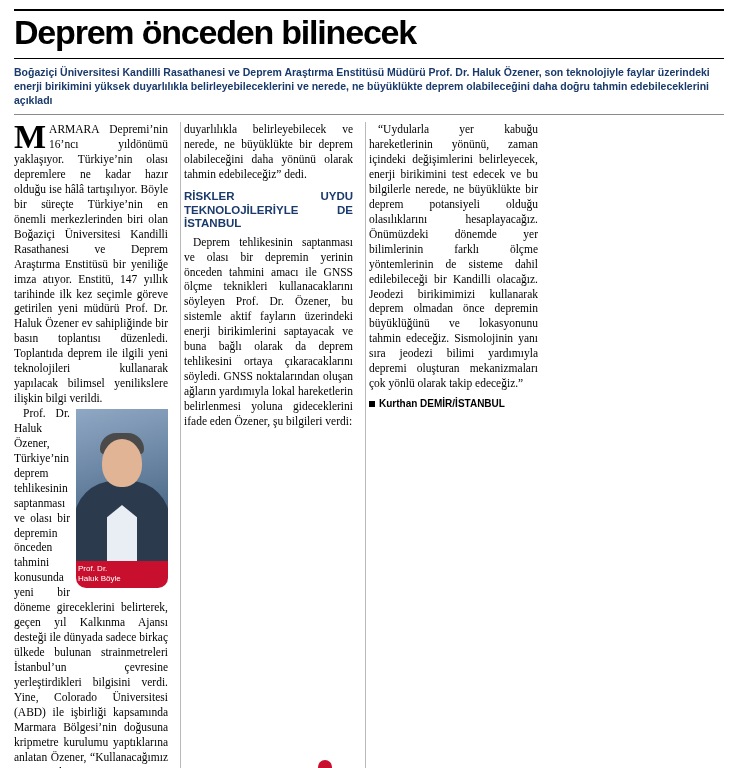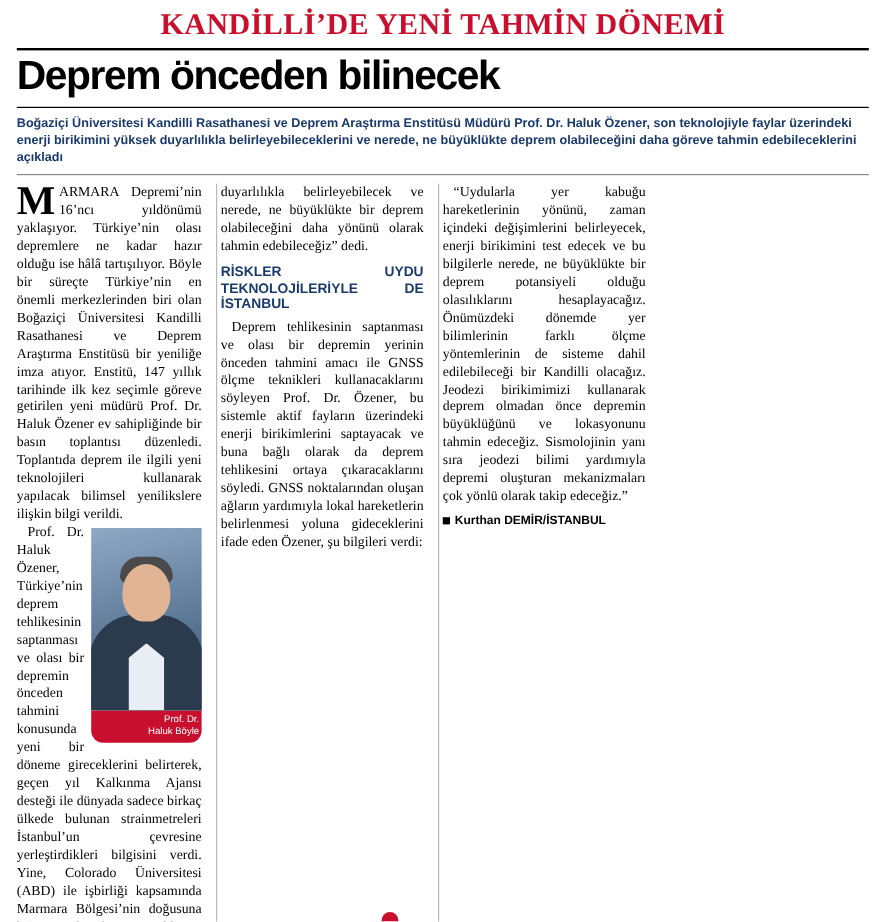--- a/index.html
+++ b/index.html
@@ -181,45 +181,44 @@
     background: #e8eef3;
     clip-path: polygon(50% 0%, 100% 22%, 100% 100%, 0% 100%, 0% 22%);
   }
   .caption {
     width: 92px;
     background: #c8102e;
     color: #fff;
     font-family: "Liberation Sans", sans-serif;
     font-size: 8px;
     line-height: 1.25;
-    text-align: right;
+    text-align: left;
     padding: 3px 2px 4px 2px;
     box-sizing: border-box;
     border-radius: 0 0 10px 10px;
   }
   .bottom-dot {
     position: absolute;
     left: 318px;
     bottom: 0px;
     width: 14px;
     height: 8px;
     background: #c8102e;
     border-radius: 7px 7px 0 0;
   }
 </style>
 </head>
 <body>
 
 <div class="page">
 
-  <div class="kicker">KANDİLLİ’DE YENİ TAHMİN DÖNEMİ</div>
   <div class="rule"></div>
   <div class="headline">Deprem önceden bilinecek</div>
   <div class="rule2"></div>
-  <div class="standfirst">Boğaziçi Üniversitesi Kandilli Rasathanesi ve Deprem Araştırma Enstitüsü Müdürü Prof. Dr. Haluk Özener, son teknolojiyle faylar üzerindeki enerji birikimini yüksek duyarlılıkla belirleyebileceklerini ve nerede, ne büyüklükte deprem olabileceğini daha göreve tahmin edebileceklerini açıkladı</div>
+  <div class="standfirst">Boğaziçi Üniversitesi Kandilli Rasathanesi ve Deprem Araştırma Enstitüsü Müdürü Prof. Dr. Haluk Özener, son teknolojiyle faylar üzerindeki enerji birikimini yüksek duyarlılıkla belirleyebileceklerini ve nerede, ne büyüklükte deprem olabileceğini daha doğru tahmin edebileceklerini açıkladı</div>
   <div class="rule3"></div>
 
   <div class="cols">
 
     <div class="col c1">
       <p class="dropcap noind">MARMARA Depremi’nin 16’ncı yıldönümü yaklaşıyor. Türkiye’nin olası depremlere ne kadar hazır olduğu ise hâlâ tartışılıyor. Böyle bir süreçte Türkiye’nin en önemli merkezlerinden biri olan Boğaziçi Üniversitesi Kandilli Rasathanesi ve Deprem Araştırma Enstitüsü bir yeniliğe imza atıyor. Enstitü, 147 yıllık tarihinde ilk kez seçimle göreve getirilen yeni müdürü Prof. Dr. Haluk Özener ev sahipliğinde bir basın toplantısı düzenledi. Toplantıda deprem ile ilgili yeni teknolojileri kullanarak yapılacak bilimsel yenilikslere ilişkin bilgi verildi.</p>
 
       <div class="photo-wrap">
         <div class="photo">
           <div class="ph-body"></div>

